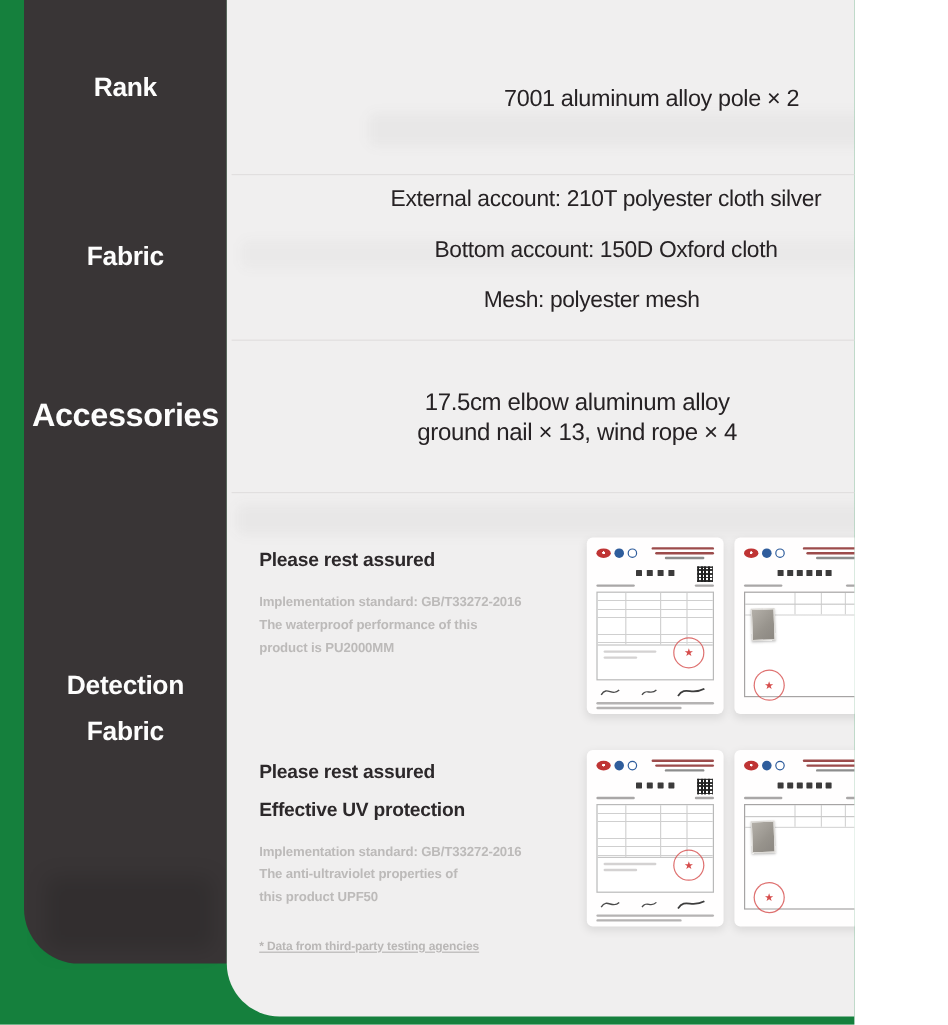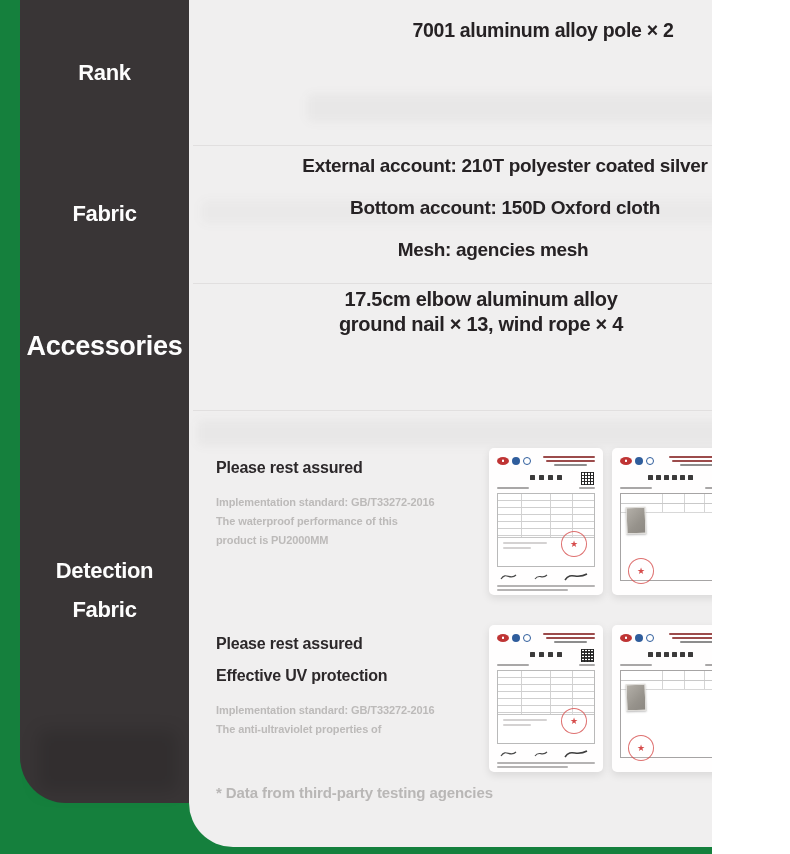--- a/index.html
+++ b/index.html
@@ -34,41 +34,41 @@
   .s-det .wrap2 { width:120px; line-height:39px; margin-top:-34px; }
 
   
   .divider {
     position:absolute; left:4px; right:9px; height:1px; background:#e1dfdf;
   }
   .d1 { top:145px; } .d2 { top:283px; } .d3 { top:410px; }
 
   
   .row { position:absolute; left:0; width:100%; display:flex; flex-direction:column;
-         align-items:center; color:#262224; font-weight:700;padding-left:48px; }
+         align-items:center; justify-content:center; color:#262224; font-weight:400;padding-left:48px; }
   .row-rank { top:0; height:145px; font-size:19.5px; letter-spacing:-0.3px; padding-top:19px; }
   .row-rank .val { transform:translateX(38px); }
   .row-fabric { top:145px; height:138px; font-size:19px; letter-spacing:-0.3px; padding-bottom:10px; }
   .row-fabric .ln { line-height:42px; white-space:nowrap; }
   .row-fabric .ln3 { transform:translateX(-12px); }
   .row-acc { top:283px; height:127px; font-size:20px; letter-spacing:-0.3px; padding-top:4px; }
   .row-acc .ln { line-height:25px; white-space:nowrap; transform:translateX(-24px); }
 
   
   .det-block { position:absolute; left:27px; width:300px; }
   .det-1 { top:458px; }
   .det-2 { top:634px; }
   .det-block .h { font-size:16px; font-weight:700; color:#2c282a; letter-spacing:-0.2px;
                   line-height:20px; white-space:nowrap; }
   .det-block .h2 { margin-top:12px; }
   .det-block .notes { margin-top:15px; }
   .det-block .nl { font-size:11px; font-weight:700; color:#bcbab9; letter-spacing:-0.1px;
                    line-height:19px; white-space:nowrap; }
-  .footnote { position:absolute; left:27px; top:784px; font-size:15px; font-weight:700;
-              color:#b9b7b6; letter-spacing:-0.1px; }
+  .footnote { position:absolute; left:27px; top:784px; font-size:10px; font-weight:700;
+              color:#b9b7b6; letter-spacing:-0.1px;text-decoration:underline; }
 
   
   .wm { position:absolute; background:rgba(70,64,64,0.045); filter:blur(5px); border-radius:6px; }
   .wm1 { left:118px; top:94px; width:440px; height:28px; }
   .wm2 { left:12px; top:200px; width:555px; height:24px; background:rgba(70,64,64,0.03); }
   .wm3 { left:8px; top:420px; width:550px; height:26px; }
   .wm-dark { position:absolute; left:18px; top:730px; width:140px; height:62px;
              background:rgba(0,0,0,0.12); filter:blur(8px); border-radius:8px; }
 
   
@@ -163,23 +163,23 @@
     <div class="wm wm1"></div>
     <div class="wm wm2"></div>
     <div class="wm wm3"></div>
 
     <div class="row row-rank">
       <div class="val">7001 aluminum alloy pole × 2</div>
     </div>
     <div class="divider d1"></div>
 
     <div class="row row-fabric">
-      <div class="ln">External account: 210T polyester coated silver</div>
+      <div class="ln">External account: 210T polyester cloth silver</div>
       <div class="ln">Bottom account: 150D Oxford cloth</div>
-      <div class="ln ln3">Mesh: agencies mesh</div>
+      <div class="ln ln3">Mesh: polyester mesh</div>
     </div>
     <div class="divider d2"></div>
 
     <div class="row row-acc">
       <div class="ln">17.5cm elbow aluminum alloy</div>
       <div class="ln">ground nail × 13, wind rope × 4</div>
     </div>
     <div class="divider d3"></div>
 
     <div class="det-block det-1">
@@ -268,20 +268,21 @@
         </div>
       </div>
     </div>
 
     <div class="det-block det-2">
       <div class="h">Please rest assured</div>
       <div class="h h2">Effective UV protection</div>
       <div class="notes">
         <div class="nl">Implementation standard: GB/T33272-2016</div>
         <div class="nl">The anti-ultraviolet properties of</div>
+        <div class="nl">this product UPF50</div>
       </div>
     </div>
 
     <div class="cert-row cr2">
       <div class="cert cert-a">
         <div class="c-logos">
           <i class="l-cqc"></i>
           <i class="l-b1"></i>
           <i class="l-b2"></i>
           <span class="c-head">

